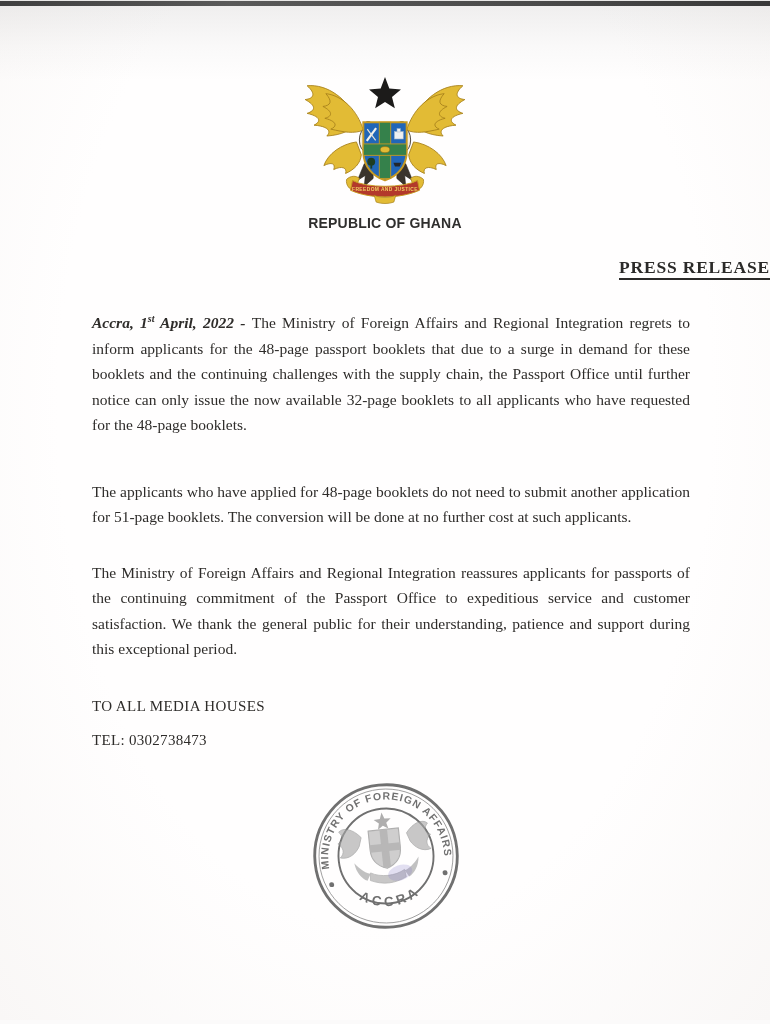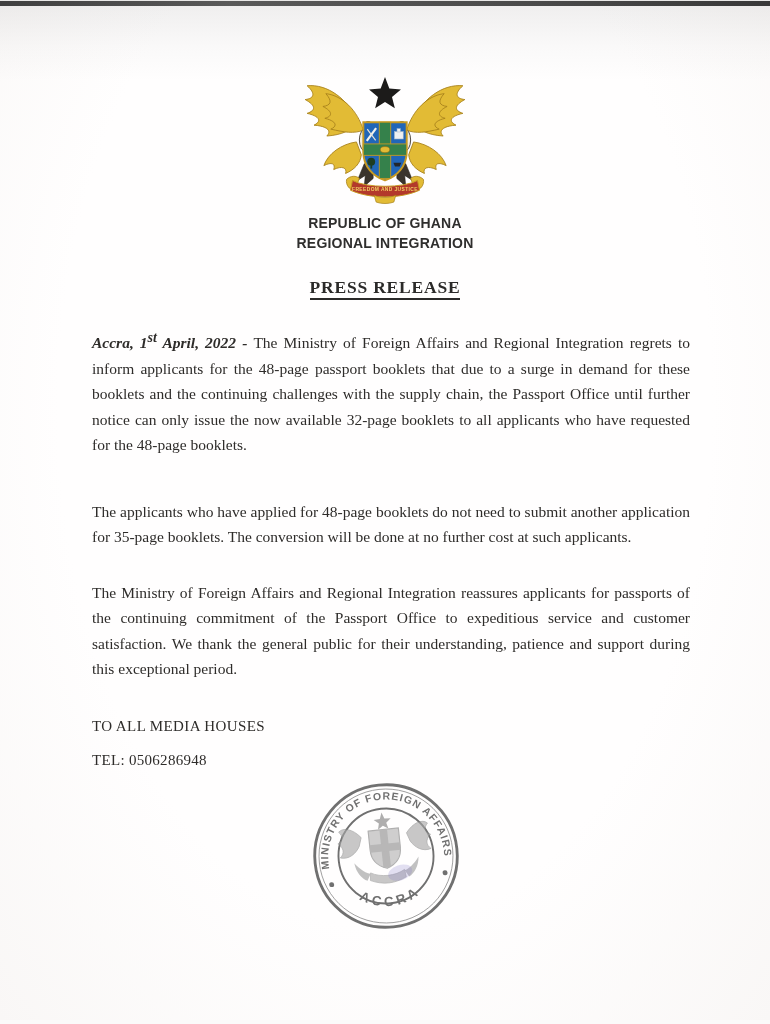--- a/index.html
+++ b/index.html
@@ -26,39 +26,39 @@
   }
   .crest-wrap{width:100%;display:flex;justify-content:center;padding-top:68px;}
   .crest-wrap svg{display:block;}
   .gov-header{
     margin-top:6px;text-align:center;
     font-family:"Liberation Sans", sans-serif;
     font-weight:bold;font-size:14px;line-height:20px;color:#2f2e2d;
     letter-spacing:0.2px;
   }
   .doc-title{
-    margin-top:24px;text-align:center;
+    margin-top:24px;text-align:right;
   }
   .doc-title span{
     font-family:"Liberation Serif", serif;
     font-weight:bold;font-size:17.5px;color:#2b2a29;
     letter-spacing:0.8px;
     border-bottom:2px solid #2b2a29;
     padding-bottom:1px;
   }
   .body-text{
     margin:32px 80px 0 92px;
     font-size:15.5px;line-height:25.5px;color:#2e2c2a;
     text-align:justify;
   }
   .body-text p{margin:0 0 30px 0;}
   .body-text p.p1{margin-bottom:41px;}
   .body-text p.p3{margin-bottom:28px;}
   .dateline{font-weight:bold;font-style:italic;}
-  .dateline sup{font-size:14px;vertical-align:super;line-height:0;}
+  .dateline sup{font-size:10px;vertical-align:super;line-height:0;}
   .footer-block{
     margin:36px 80px 0 92px;
     font-size:15px;color:#2e2c2a;font-weight:normal;
     font-family:"Liberation Serif", serif;
   }
   .footer-block .addressee{letter-spacing:0.4px;}
   .footer-block .tel{margin-top:17px;letter-spacing:0.3px;}
   .stamp-wrap{
     position:absolute;left:308px;top:779px;width:156px;height:152px;
     transform:rotate(-6deg);
@@ -127,36 +127,35 @@
           <path d="M130,112 C126,108 120,108 117,111 L122,124 C127,122 131,118 130,112 Z" stroke="#a8821c" stroke-width="0.8" fill="#e2bb35"></path>
           <path d="M58,113 C72,121 110,121 124,113 L126,123 C106,132 76,132 56,123 Z" stroke="#c79a22" stroke-width="1" fill="#b3392b"></path>
           <text x="91" y="124" text-anchor="middle" font-size="5" font-family="Liberation Sans, sans-serif" font-weight="bold" fill="#f3d264" letter-spacing="0.4">FREEDOM AND JUSTICE</text>
           <path d="M80,128 C86,131 96,131 102,128 L100,135 C95,137 87,137 82,135 Z" stroke="#a8821c" stroke-width="0.7" fill="#e2bb35"></path>
         </g>
       </svg>
     </div>
 
     <div class="gov-header">
       <div>REPUBLIC OF GHANA</div>
-      <div>REGIONAL INTEGRATION</div>
     </div>
 
     <div class="doc-title">
       <span>PRESS RELEASE</span>
     </div>
 
     <div class="body-text">
       <p class="p1"><span class="dateline"><span>Accra, 1</span><sup>st</sup><span> April, 2022</span><span> - </span></span><span>The Ministry of Foreign Affairs and Regional Integration regrets to inform applicants for the 48-page passport booklets that due to a surge in demand for these booklets and the continuing challenges with the supply chain, the Passport Office until further notice can only issue the now available 32-page booklets to all applicants who have requested for the 48-page booklets.</span></p>
-      <p class="p2">The applicants who have applied for 48-page booklets do not need to submit another application for 35-page booklets.  The conversion will be done at no further cost at such applicants.</p>
+      <p class="p2">The applicants who have applied for 48-page booklets do not need to submit another application for 51-page booklets.  The conversion will be done at no further cost at such applicants.</p>
       <p class="p4">The Ministry of Foreign Affairs and Regional Integration reassures applicants for passports of the continuing commitment of the Passport Office to expeditious service and customer satisfaction.  We thank the general public for their understanding, patience and support during this exceptional period.</p>
     </div>
 
     <div class="footer-block">
       <div class="addressee">TO ALL MEDIA HOUSES</div>
-      <div class="tel">TEL: 0506286948</div>
+      <div class="tel">TEL: 0302738473</div>
     </div>
 
     <div class="stamp-wrap">
       <svg width="156" height="152" viewBox="0 0 160 160" aria-hidden="true">
         <defs>
           <path id="arcTop" d="M 21,97 A 61,61 0 1 1 139,97" fill="none"></path>
           <path id="arcBottom" d="M 26,94 A 57,57 0 0 0 134,94" fill="none"></path>
         </defs>
         <circle cx="80" cy="80" r="75" fill="none" stroke-width="3" stroke="#5d5d5d"></circle>
         <circle cx="80" cy="80" r="70.5" fill="none" stroke="#777777" stroke-width="0.8"></circle>

